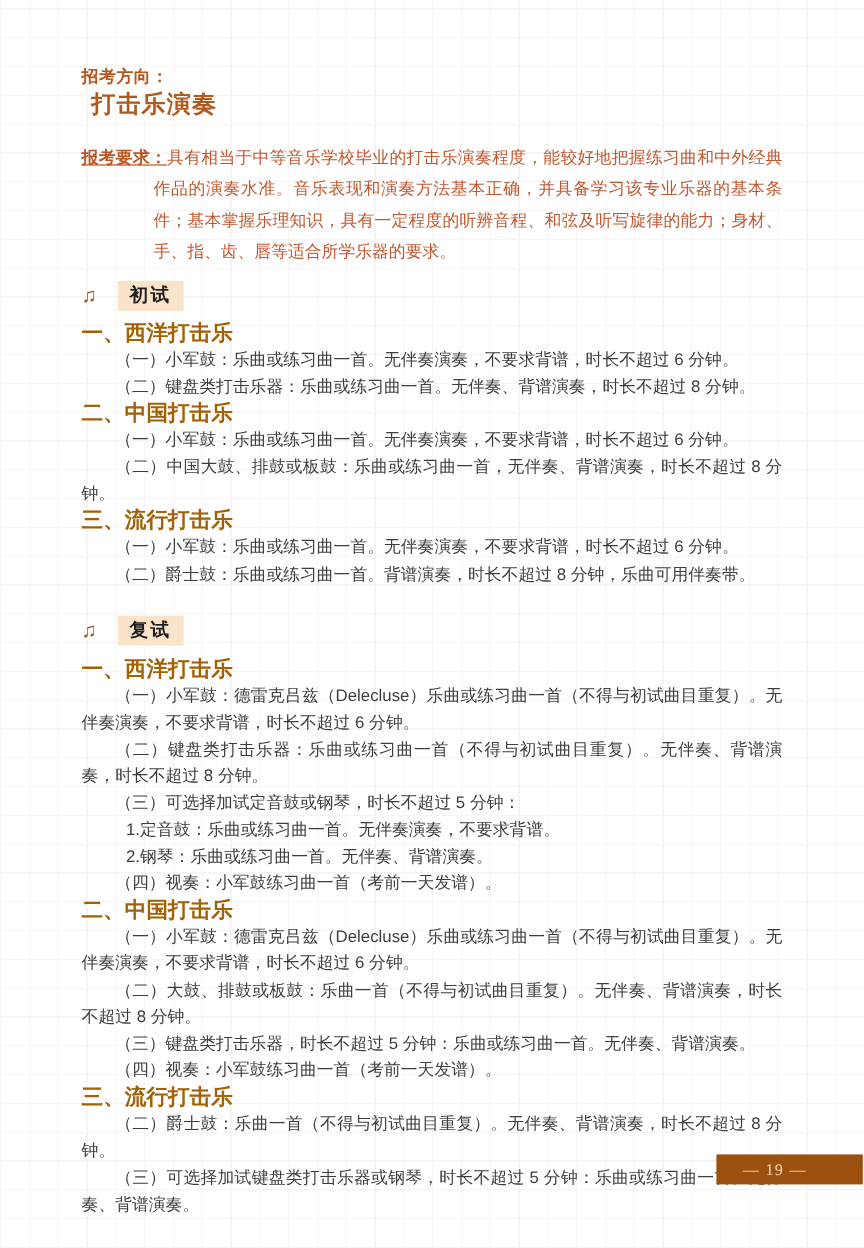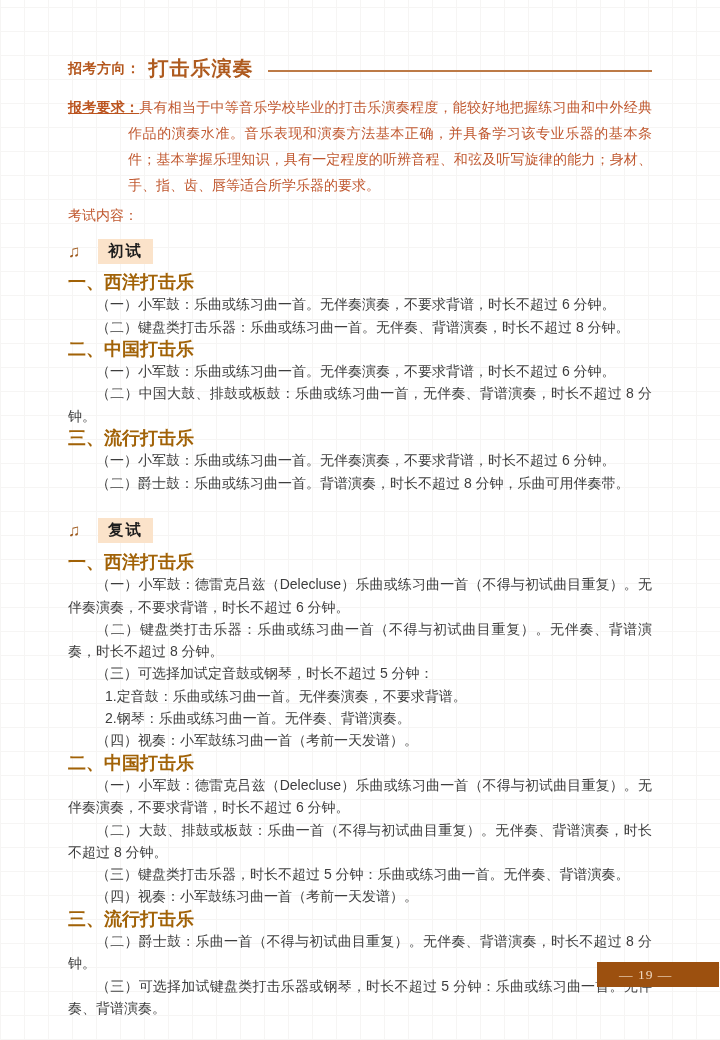--- a/index.html
+++ b/index.html
@@ -8,21 +8,21 @@
     background-color:#ffffff;
     background-image:
       repeating-linear-gradient(0deg,#f6f5f4 0,#f6f5f4 1px,transparent 1px,transparent 24px),
       repeating-linear-gradient(90deg,#f6f5f4 0,#f6f5f4 1px,transparent 1px,transparent 24px);
     font-family:"Liberation Sans","DejaVu Sans",sans-serif;
     -webkit-font-smoothing:antialiased;
   }
   .doc{position:absolute;left:0;top:0;width:720px;height:1040px;padding:0 68px;box-sizing:border-box;}
 
   
-  .title-row{display:flex;align-items:center;margin-top:55px;white-space:nowrap;}
+  .title-row{display:flex;align-items:flex-start;margin-top:55px;white-space:nowrap;flex-direction:column;}
   .dir-label{font-size:14px;font-weight:bold;color:#b4561c;letter-spacing:0.5px;}
   .doc-title{font-size:20px;font-weight:bold;color:#ae5a1e;margin-left:8px;letter-spacing:1px;}
   .title-line{flex:1 1 auto;height:2px;background:#bd7a46;margin-left:14px;margin-top:4px;}
 
   
   .req{margin-top:12px;font-size:14px;line-height:26px;color:#c0582f;
        padding-left:60px;text-indent:-60px;text-align:justify;}
   .req-label{font-weight:bold;color:#bb541f;text-decoration:underline;}
 
   .content-label{margin-top:5px;font-size:14px;line-height:24px;color:#c0582f;}
@@ -53,21 +53,20 @@
 <div class="doc">
 
   <div class="title-row">
     <span class="dir-label">招考方向：</span>
     <span class="doc-title">打击乐演奏</span>
     <span class="title-line"></span>
   </div>
 
   <p class="req"><span class="req-label">报考要求：</span><span>具有相当于中等音乐学校毕业的打击乐演奏程度，能较好地把握练习曲和中外经典作品的演奏水准。音乐表现和演奏方法基本正确，并具备学习该专业乐器的基本条件；基本掌握乐理知识，具有一定程度的听辨音程、和弦及听写旋律的能力；身材、手、指、齿、唇等适合所学乐器的要求。</span></p>
 
-  <p class="content-label">考试内容：</p>
 
   <div id="sections">
       <div class="section-head">
         <span class="note-icon">♫</span>
         <span class="section-title">初试</span>
       </div>
       <div class="list">
         <p class="group-title">一、西洋打击乐</p>
         <p class="item">（一）小军鼓：乐曲或练习曲一首。无伴奏演奏，不要求背谱，时长不超过 6 分钟。</p>
         <p class="item">（二）键盘类打击乐器：乐曲或练习曲一首。无伴奏、背谱演奏，时长不超过 8 分钟。</p>

